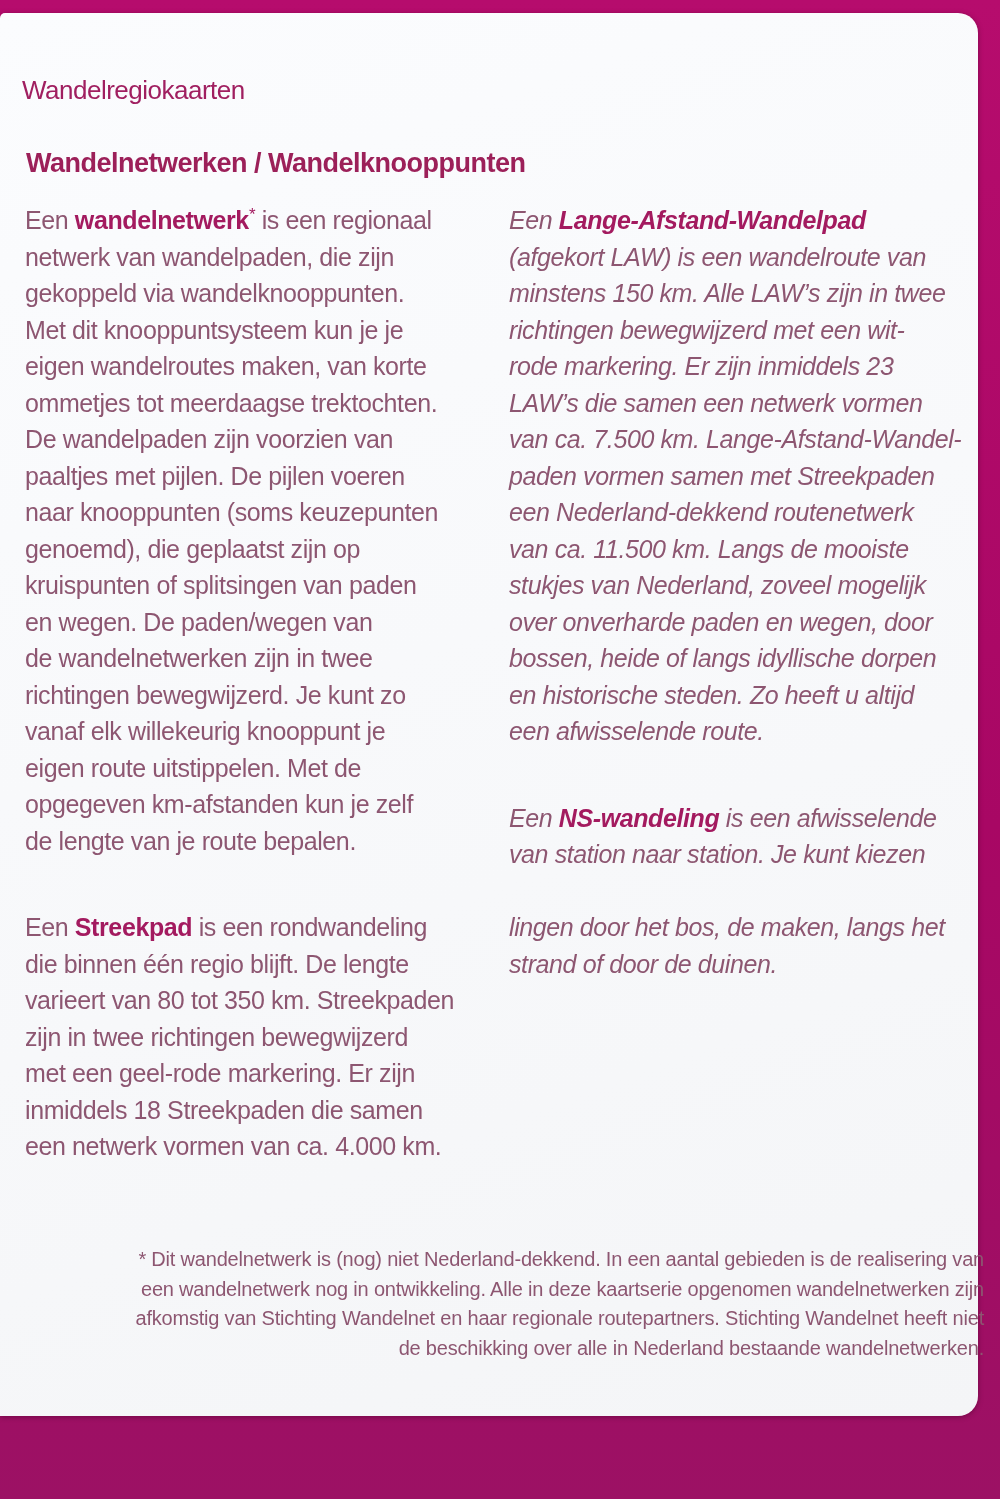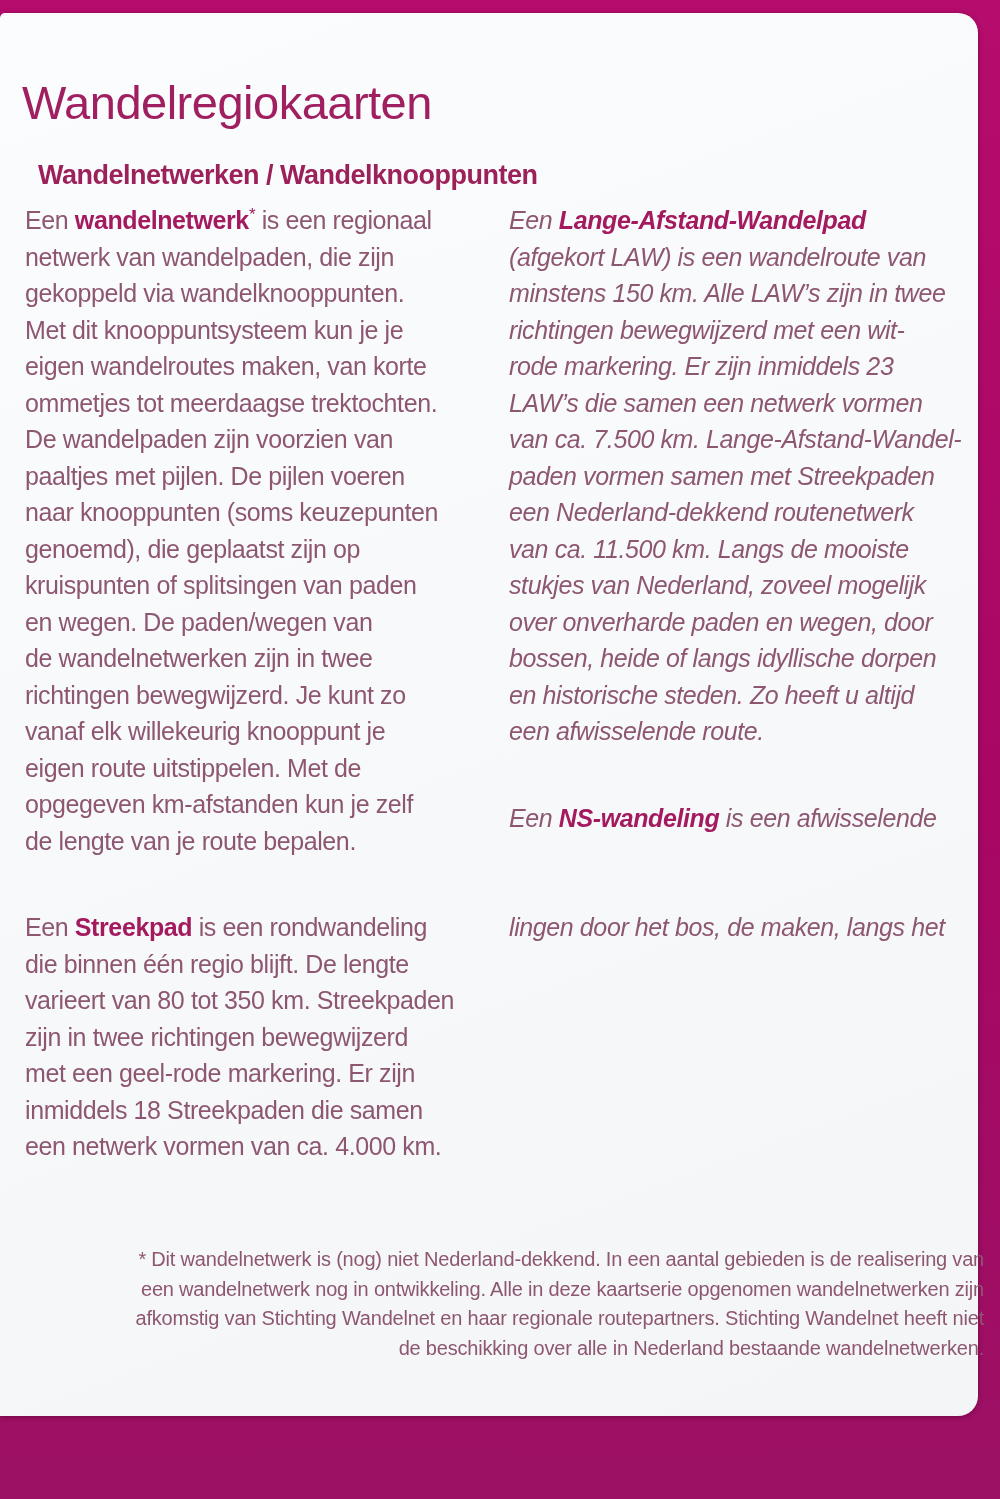--- a/index.html
+++ b/index.html
@@ -14,26 +14,26 @@
     position:absolute;
     left:0; top:13px;
     width:978px; height:1403px;
     background:linear-gradient(160deg,#fbfcfe 0%,#f7f8fa 60%,#f4f5f7 100%);
     border-radius:5px 20px 20px 0;
     box-shadow:0 1px 5px rgba(70,0,40,.5);
   }
   .page-title{
     position:absolute; left:22px; top:62px;
     margin:0;
-    font-size:47px; font-weight:normal; letter-spacing:-0.5px;
+    font-size:26px; font-weight:normal; letter-spacing:-0.5px;
     color:#a01f60;
   }
   .page-subtitle{
     position:absolute; left:22px; top:131px;
-    margin:16px;
+    margin:4px;
     font-size:27px; font-weight:bold; letter-spacing:-0.5px;
     color:#9c2059;
   }
   .col{
     position:absolute; top:189px;
     width:465px;
     font-size:25px; line-height:36.5px; letter-spacing:-0.4px;
     color:#8d5671;
     white-space:nowrap;
   }
@@ -58,16 +58,16 @@
 
 <div class="page">
   <h1 class="page-title">Wandelregiokaarten</h1>
   <h2 class="page-subtitle">Wandelnetwerken / Wandelknooppunten</h2>
   <div class="col col-left">
       <p class="para"><span>Een </span><span class="b">wandelnetwerk</span><sup>*</sup><span> is een regionaal</span><br><span>netwerk van wandelpaden, die zijn</span><br><span>gekoppeld via wandelknooppunten.</span><br><span>Met dit knooppuntsysteem kun je je</span><br><span>eigen wandelroutes maken, van korte</span><br><span>ommetjes tot meerdaagse trektochten.</span><br><span>De wandelpaden zijn voorzien van</span><br><span>paaltjes met pijlen. De pijlen voeren</span><br><span>naar knooppunten (soms keuzepunten</span><br><span>genoemd), die geplaatst zijn op</span><br><span>kruispunten of splitsingen van paden</span><br><span>en wegen. De paden/wegen van</span><br><span>de wandelnetwerken zijn in twee</span><br><span>richtingen bewegwijzerd. Je kunt zo</span><br><span>vanaf elk willekeurig knooppunt je</span><br><span>eigen route uitstippelen. Met de</span><br><span>opgegeven km-afstanden kun je zelf</span><br><span>de lengte van je route bepalen.</span></p>
       <p class="para"><span>Een </span><span class="b">Streekpad</span><span> is een rondwandeling</span><br><span>die binnen één regio blijft. De lengte</span><br><span>varieert van 80 tot 350 km. Streekpaden</span><br><span>zijn in twee richtingen bewegwijzerd</span><br><span>met een geel-rode markering. Er zijn</span><br><span>inmiddels 18 Streekpaden die samen</span><br><span>een netwerk vormen van ca. 4.000 km.</span></p>
     </div>
   <div class="col col-right">
       <p class="para"><span>Een </span><span class="b">Lange-Afstand-Wandelpad</span><br><span>(afgekort LAW) is een wandelroute van</span><br><span>minstens 150 km. Alle LAW’s zijn in twee</span><br><span>richtingen bewegwijzerd met een wit-</span><br><span>rode markering. Er zijn inmiddels 23</span><br><span>LAW’s die samen een netwerk vormen</span><br><span>van ca. 7.500 km. Lange-Afstand-Wandel-</span><br><span>paden vormen samen met Streekpaden</span><br><span>een Nederland-dekkend routenetwerk</span><br><span>van ca. 11.500 km. Langs de mooiste</span><br><span>stukjes van Nederland, zoveel mogelijk</span><br><span>over onverharde paden en wegen, door</span><br><span>bossen, heide of langs idyllische dorpen</span><br><span>en historische steden. Zo heeft u altijd</span><br><span>een afwisselende route.</span></p>
-      <p class="para"><span>Een </span><span class="b">NS-wandeling</span><span> is een afwisselende</span><br><br><br><span>lingen door het bos, de maken, langs het</span><br></p>
+      <p class="para"><span>Een </span><span class="b">NS-wandeling</span><span> is een afwisselende</span><br><span>van station naar station. Je kunt kiezen</span><br><br><span>lingen door het bos, de maken, langs het</span><br><span>strand of door de duinen.</span></p>
     </div>
   <div class="footnote">* Dit wandelnetwerk is (nog) niet Nederland-dekkend. In een aantal gebieden is de realisering van<br>een wandelnetwerk nog in ontwikkeling. Alle in deze kaartserie opgenomen wandelnetwerken zijn<br>afkomstig van Stichting Wandelnet en haar regionale routepartners. Stichting Wandelnet heeft niet<br>de beschikking over alle in Nederland bestaande wandelnetwerken.</div>
 </div>
 
 </body></html>

